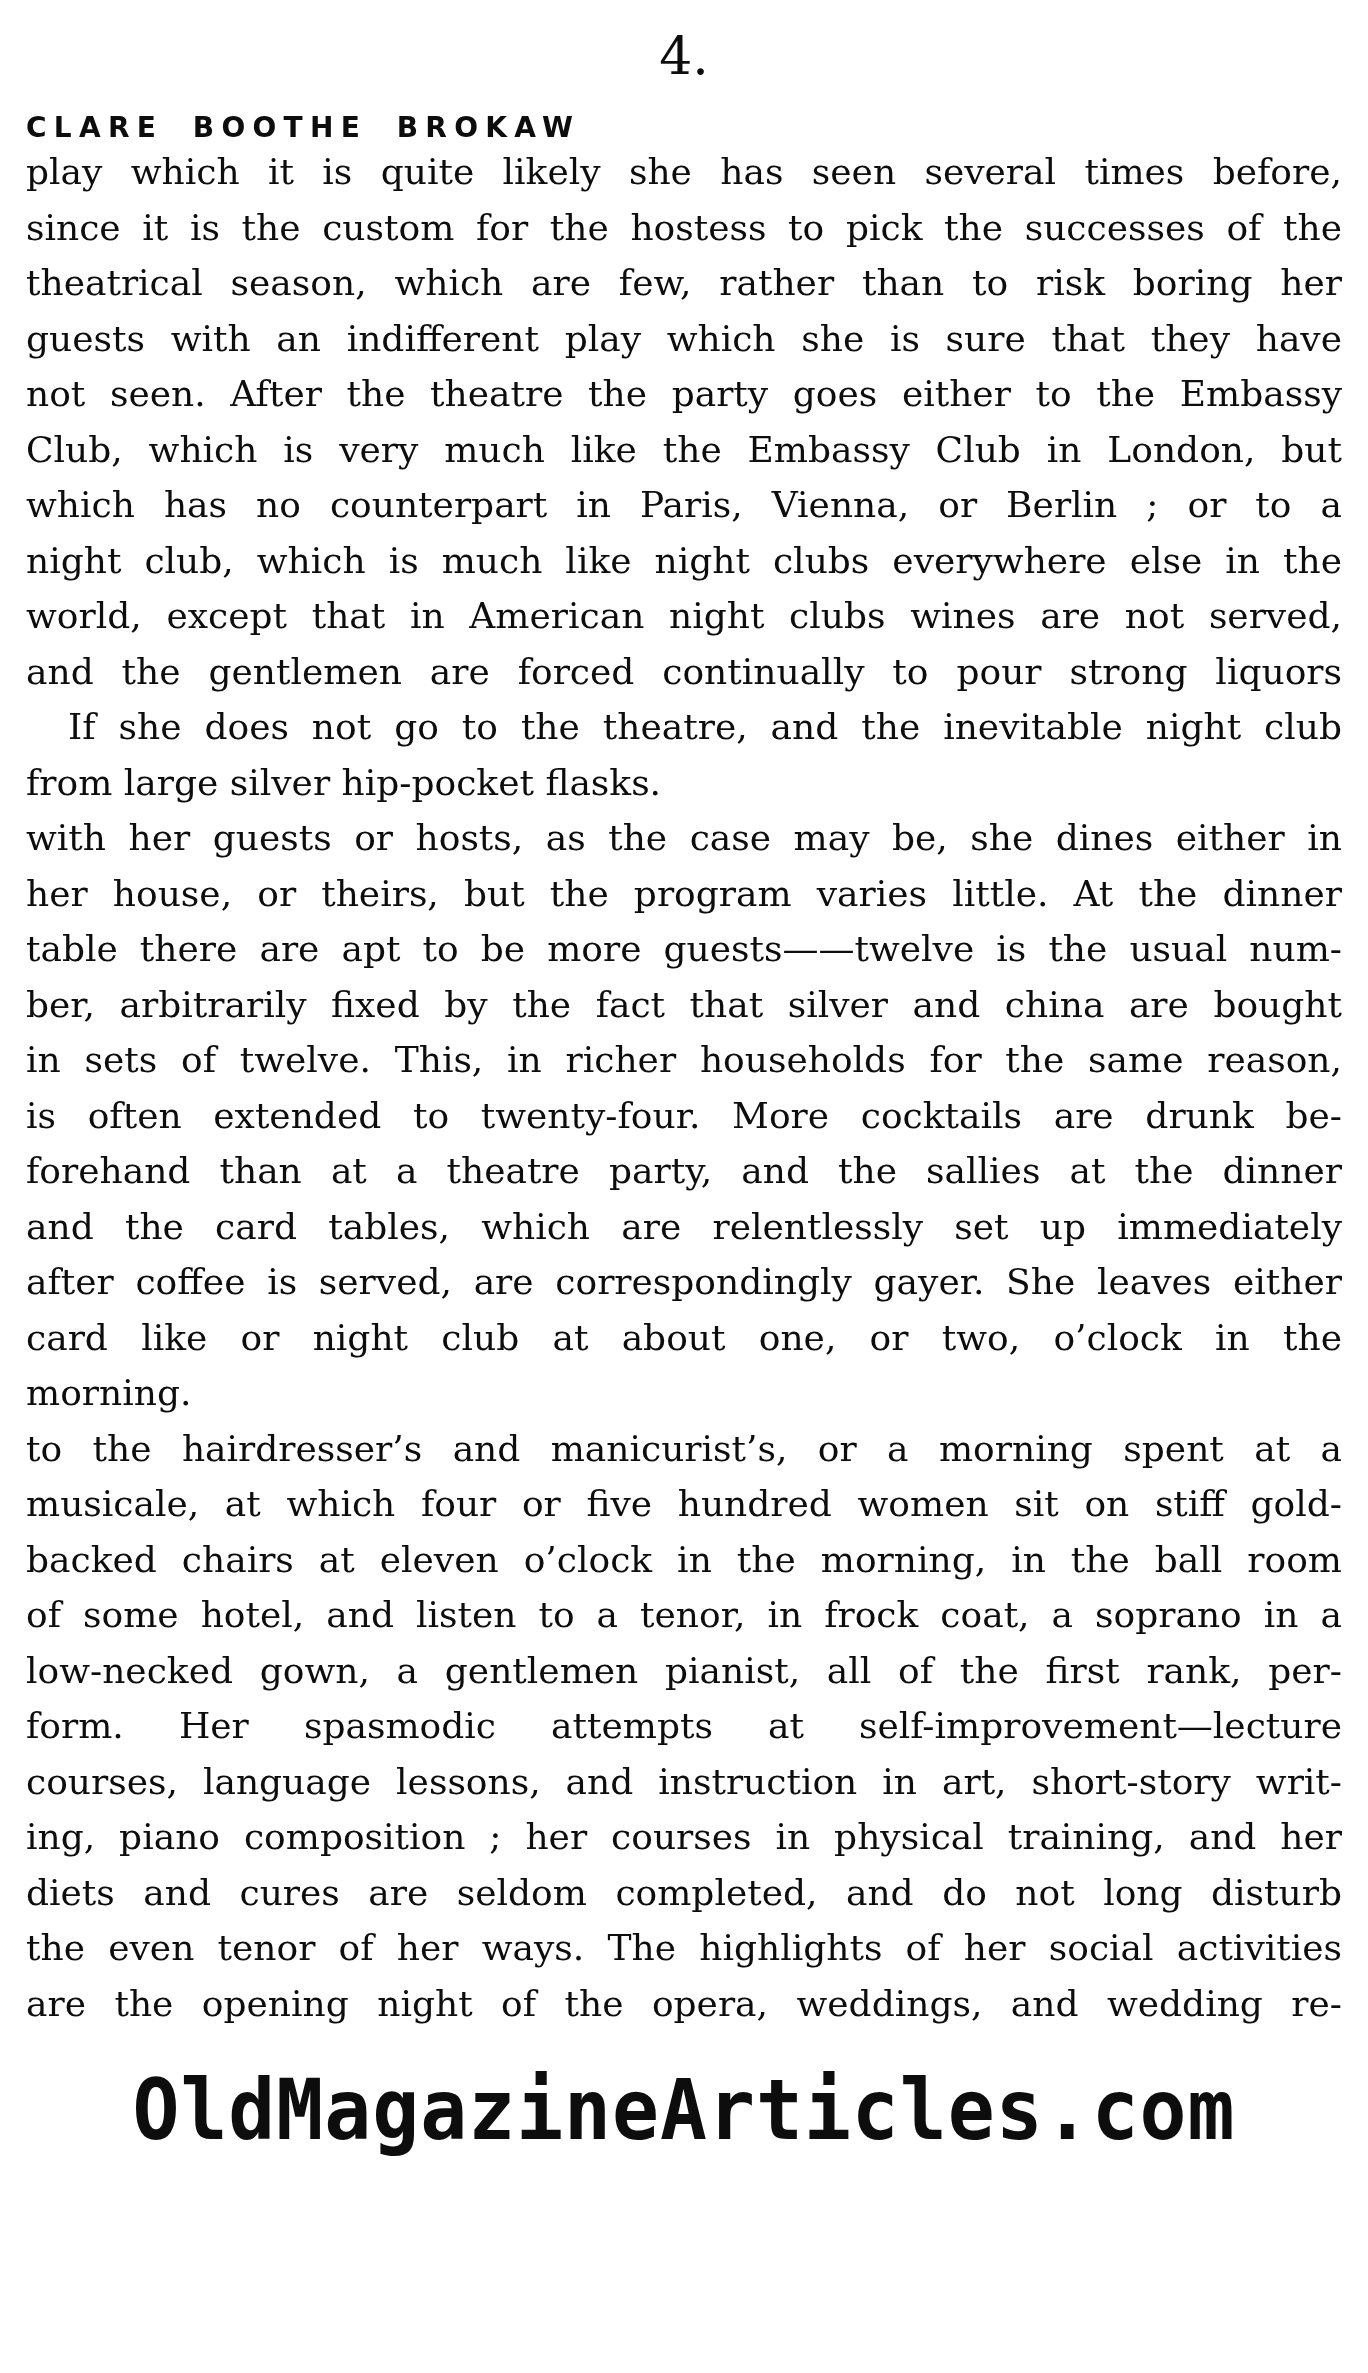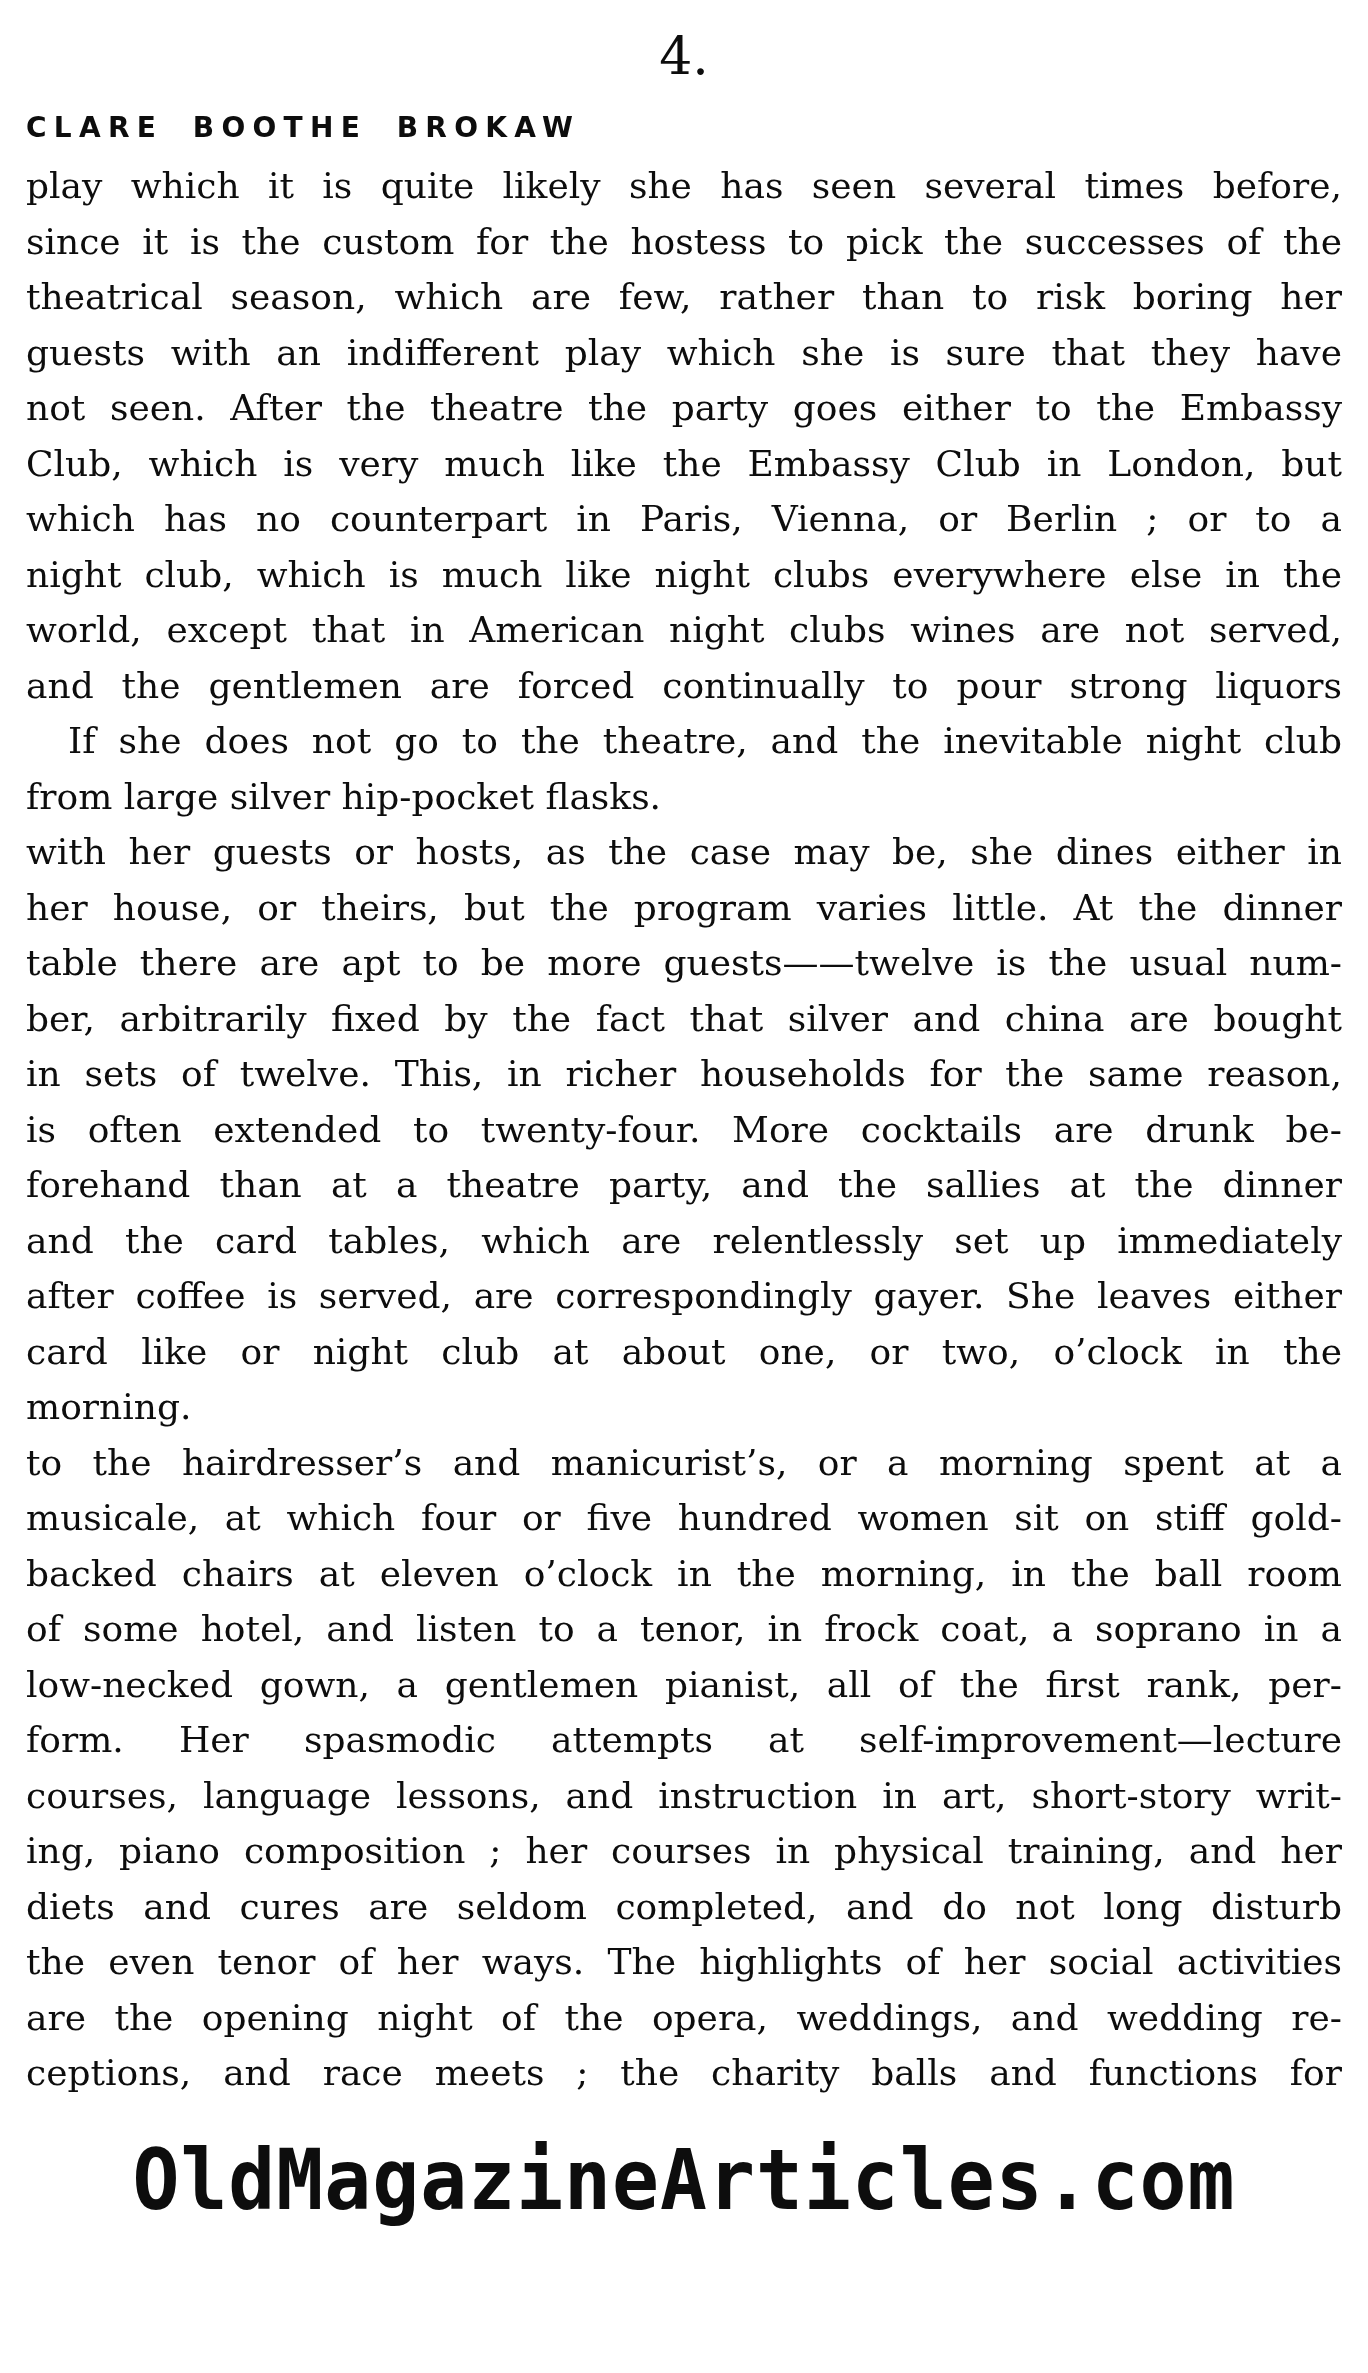--- a/index.html
+++ b/index.html
@@ -26,21 +26,20 @@
     text-align: left;
     font-family: "DejaVu Sans", sans-serif;
     font-weight: 800;
     font-size: 28px;
     letter-spacing: 0.26em;
     word-spacing: 0.45em;
     margin-top: 26px;
     white-space: nowrap;
   }
   .article {
-    margin-top: 14px;
     font-size: 36px;
     line-height: 55.5px;
   }
   .line {
     text-align: justify;
     text-align-last: justify;
   }
   .line.end { text-align-last: left; }
   .line.indent { text-indent: 42px; }
   .footer-logo {
@@ -91,17 +90,16 @@
       <div class="line">musicale, at which four or five hundred women sit on stiff gold-</div>
       <div class="line">backed chairs at eleven o’clock in the morning, in the ball room</div>
       <div class="line">of some hotel, and listen to a tenor, in frock coat, a soprano in a</div>
       <div class="line">low-necked gown, a gentlemen pianist, all of the first rank, per-</div>
       <div class="line">form. Her spasmodic attempts at self-improvement—lecture</div>
       <div class="line">courses, language lessons, and instruction in art, short-story writ-</div>
       <div class="line">ing, piano composition ; her courses in physical training, and her</div>
       <div class="line">diets and cures are seldom completed, and do not long disturb</div>
       <div class="line">the even tenor of her ways. The highlights of her social activities</div>
       <div class="line">are the opening night of the opera, weddings, and wedding re-</div>
-      <div class="line">ceptions, and race meets ; the charity balls and functions for</div>
     </div>
 
   <div class="footer-logo">OldMagazineArticles.com</div>
 </div>
 
 </body></html>

